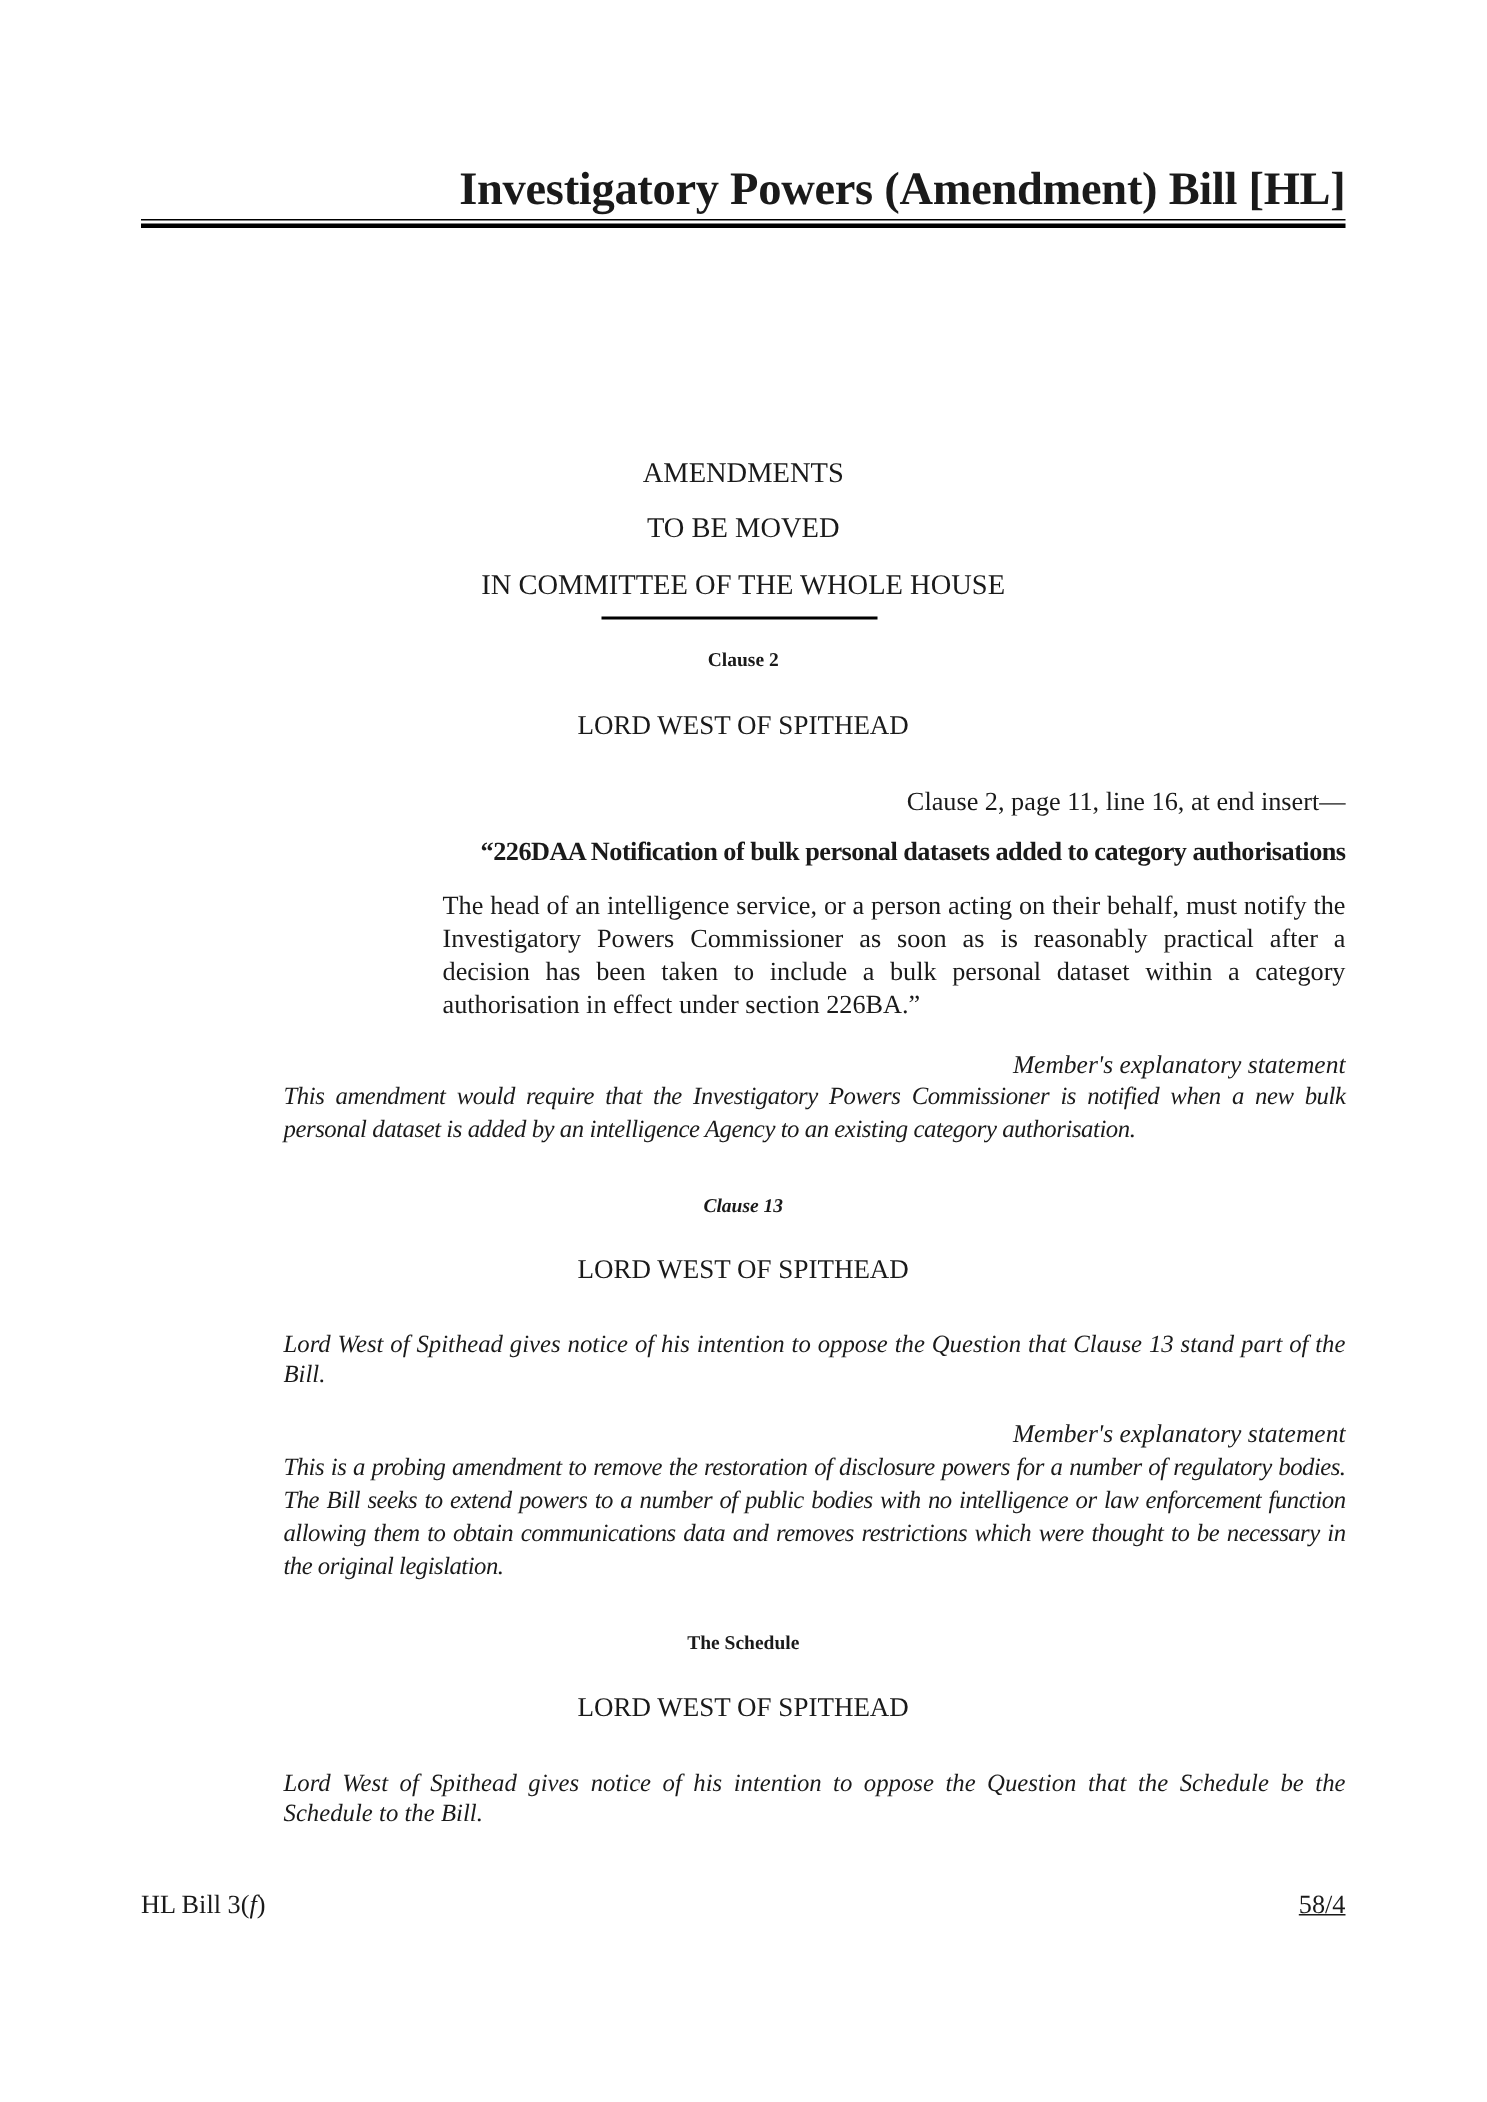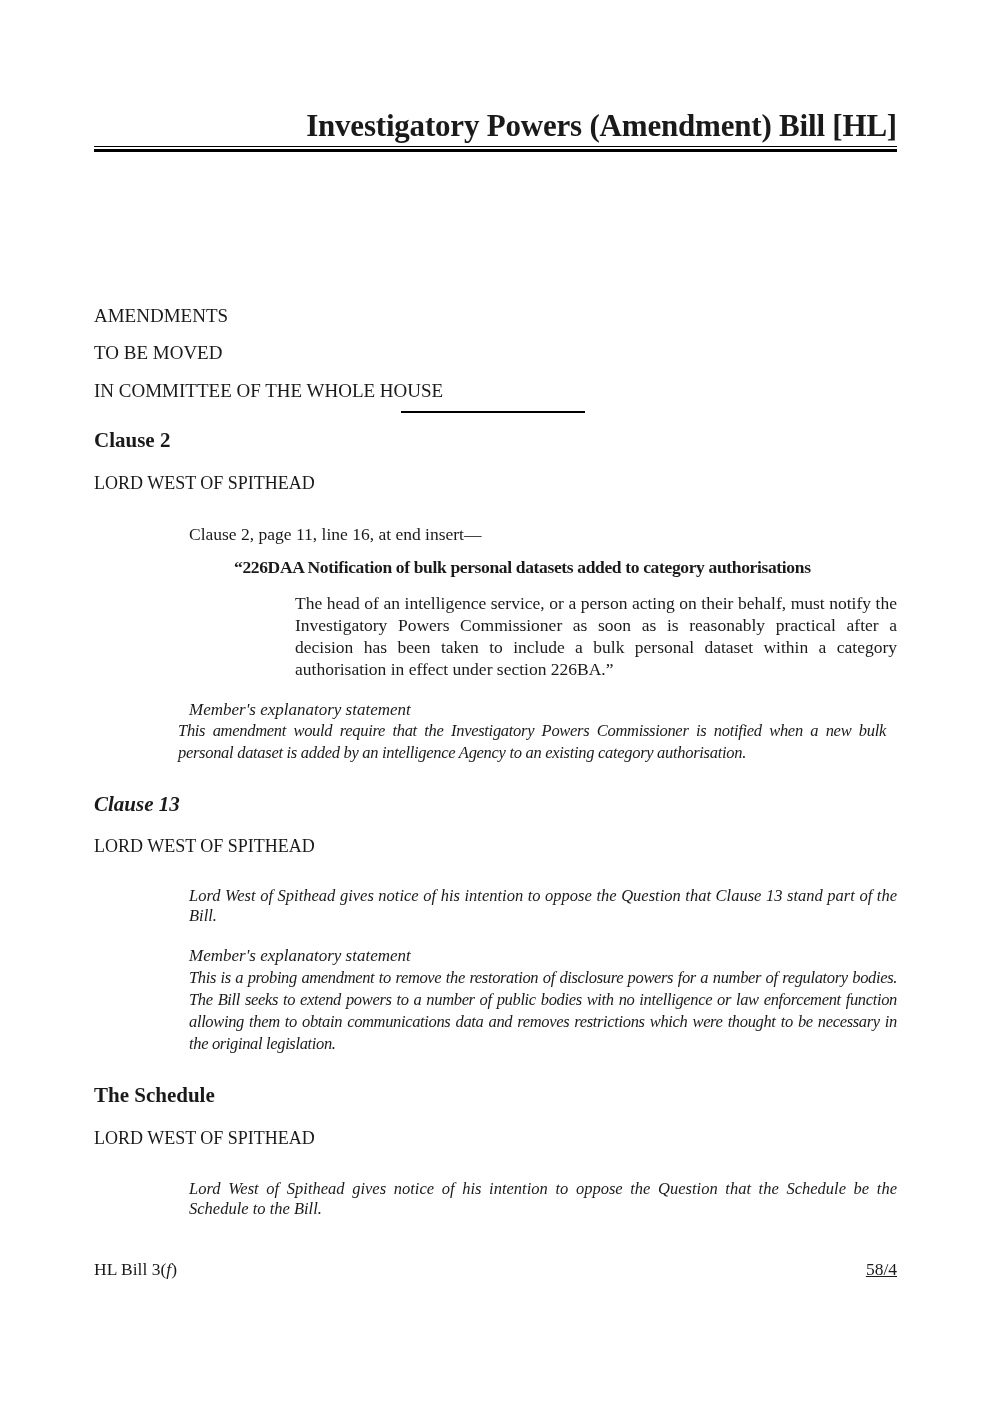--- a/index.html
+++ b/index.html
@@ -1,29 +1,29 @@
 <!DOCTYPE html>
 <html><head>
 <meta charset="utf-8">
 <style>
   html, body { margin: 0; padding: 0; background: #ffffff; }
   body {
     width: 991px; height: 1401px; position: relative; overflow: hidden;
     font-family: "Liberation Serif", "DejaVu Serif", serif; color: #1a1a1a;
   }
-  .abs { position: absolute; }
+  .abs { position: absolute; text-align: right; }
   .title {
     left: 94px; width: 803px; top: 106px; text-align: right;
     font-size: 31px; font-weight: bold; letter-spacing: -0.2px; line-height: 40px;
   }
   .rule-thin { left: 94px; width: 803px; top: 146px; height: 1px; background: #000; }
   .rule-thick { left: 94px; width: 803px; top: 149px; height: 3px; background: #000; }
-  .center { left: 94px; width: 803px; font-size: 19px; line-height: 24px; }
+  .center { left: 94px; width: 803px; text-align: center; font-size: 19px; line-height: 24px; }
   .divider { left: 401px; width: 184px; top: 411px; height: 1.5px; background: #000; }
-  .bold { font-weight: bold; font-size: 21px; }
+  .bold { font-weight: bold; font-size: 13px; }
   .body { font-size: 17.5px; line-height: 22px; }
   .italic { font-style: italic; }
   .justify { text-align: justify; text-align-last: left; }
   .stmt-head { font-style: italic; font-weight: normal; font-size: 17px; line-height: 22px; }
   .stmt-text { font-style: italic; font-size: 16.5px; line-height: 22px; }
 </style>
 </head>
 <body>
 
 <div class="abs title">Investigatory Powers (Amendment) Bill [HL]</div>
@@ -34,21 +34,21 @@
 <div class="abs center" style="top:341px;">TO BE MOVED</div>
 <div class="abs center" style="top:379px;">IN COMMITTEE OF THE WHOLE HOUSE</div>
 <div class="abs divider"></div>
 
 <div class="abs center bold" style="top:428px;">Clause 2</div>
 <div class="abs center" style="top:471px; font-size:18px;">LORD WEST OF SPITHEAD</div>
 <div class="abs body" style="left:189px; top:523px; width:708px;">Clause 2, page 11, line 16, at end insert—</div>
 <div class="abs body" style="left:234px; top:556px; width:663px; font-weight:bold; letter-spacing:-0.35px; white-space:nowrap;">“226DAA Notification of bulk personal datasets added to category authorisations</div>
 <div class="abs body justify" style="left:295px; top:592px; width:602px;">The head of an intelligence service, or a person acting on their behalf, must notify the Investigatory Powers Commissioner as soon as is reasonably practical after a decision has been taken to include a bulk personal dataset within a category authorisation in effect under section 226BA.”</div>
 <div class="abs stmt-head" style="left:189px; top:699px; width:708px;">Member's explanatory statement</div>
-<div class="abs stmt-text justify" style="left:178px; top:720px; width:708px; letter-spacing:-0.3px;">This amendment would require that the Investigatory Powers Commissioner is notified when a new bulk personal dataset is added by an intelligence Agency to an existing category authorisation.</div>
+<div class="abs stmt-text justify" style="left:189px; top:720px; width:708px; letter-spacing:-0.3px;">This amendment would require that the Investigatory Powers Commissioner is notified when a new bulk personal dataset is added by an intelligence Agency to an existing category authorisation.</div>
 
 <div class="abs center bold" style="top:792px;font-style:italic;">Clause 13</div>
 <div class="abs center" style="top:834px; font-size:18px;">LORD WEST OF SPITHEAD</div>
 <div class="abs stmt-text justify" style="left:189px; top:886px; width:708px; line-height:20px;">Lord West of Spithead gives notice of his intention to oppose the Question that Clause 13 stand part of the Bill.</div>
 <div class="abs stmt-head" style="left:189px; top:945px; width:708px;">Member's explanatory statement</div>
 <div class="abs stmt-text justify" style="left:189px; top:967px; width:708px; letter-spacing:-0.35px;">This is a probing amendment to remove the restoration of disclosure powers for a number of regulatory bodies. The Bill seeks to extend powers to a number of public bodies with no intelligence or law enforcement function allowing them to obtain communications data and removes restrictions which were thought to be necessary in the original legislation.</div>
 
 <div class="abs center bold" style="top:1083px;">The Schedule</div>
 <div class="abs center" style="top:1126px; font-size:18px;">LORD WEST OF SPITHEAD</div>
 <div class="abs stmt-text justify" style="left:189px; top:1179px; width:708px; line-height:20px;">Lord West of Spithead gives notice of his intention to oppose the Question that the Schedule be the Schedule to the Bill.</div>

